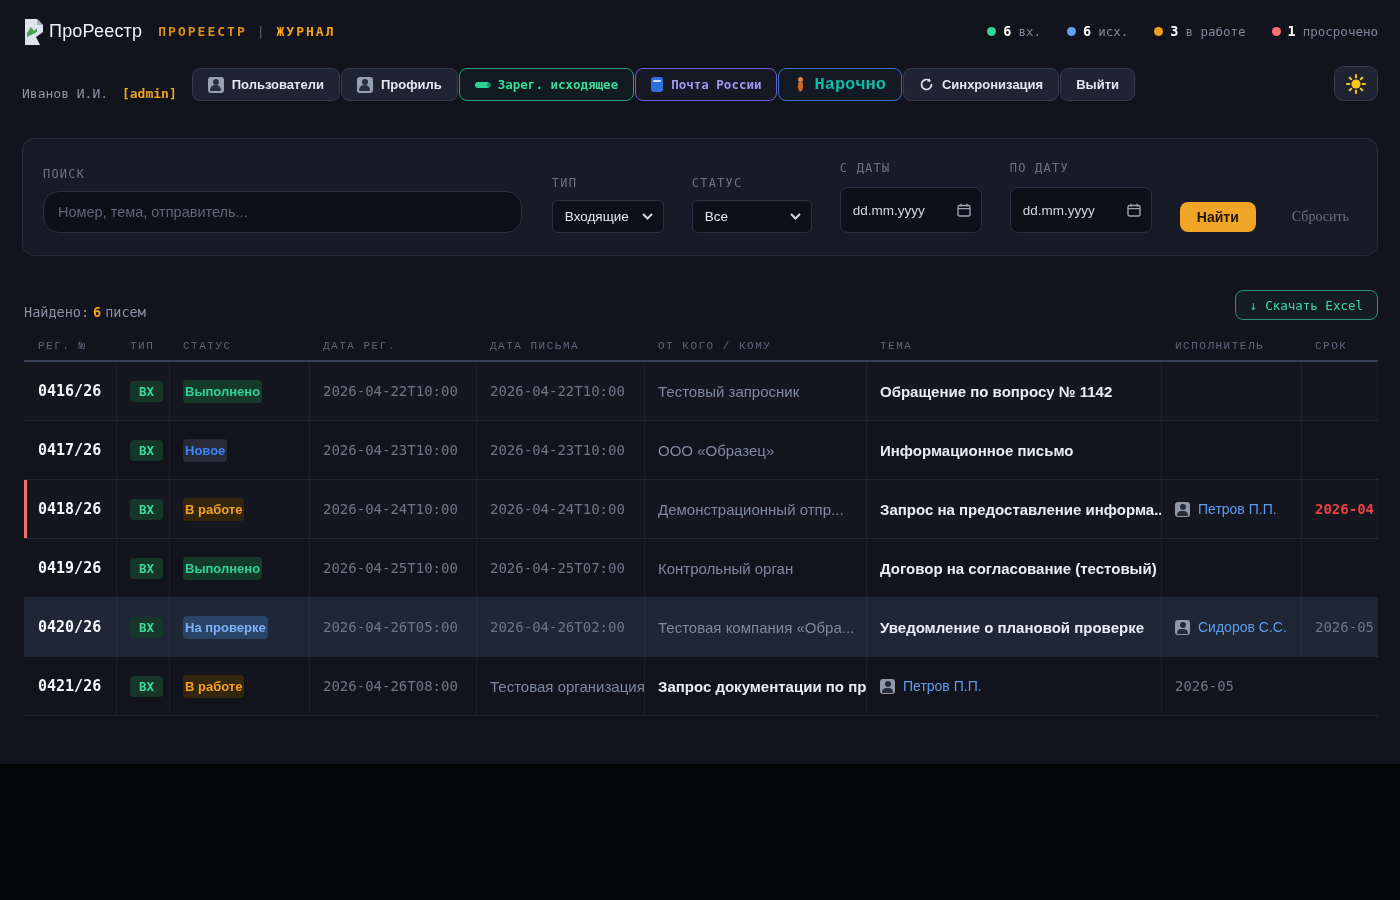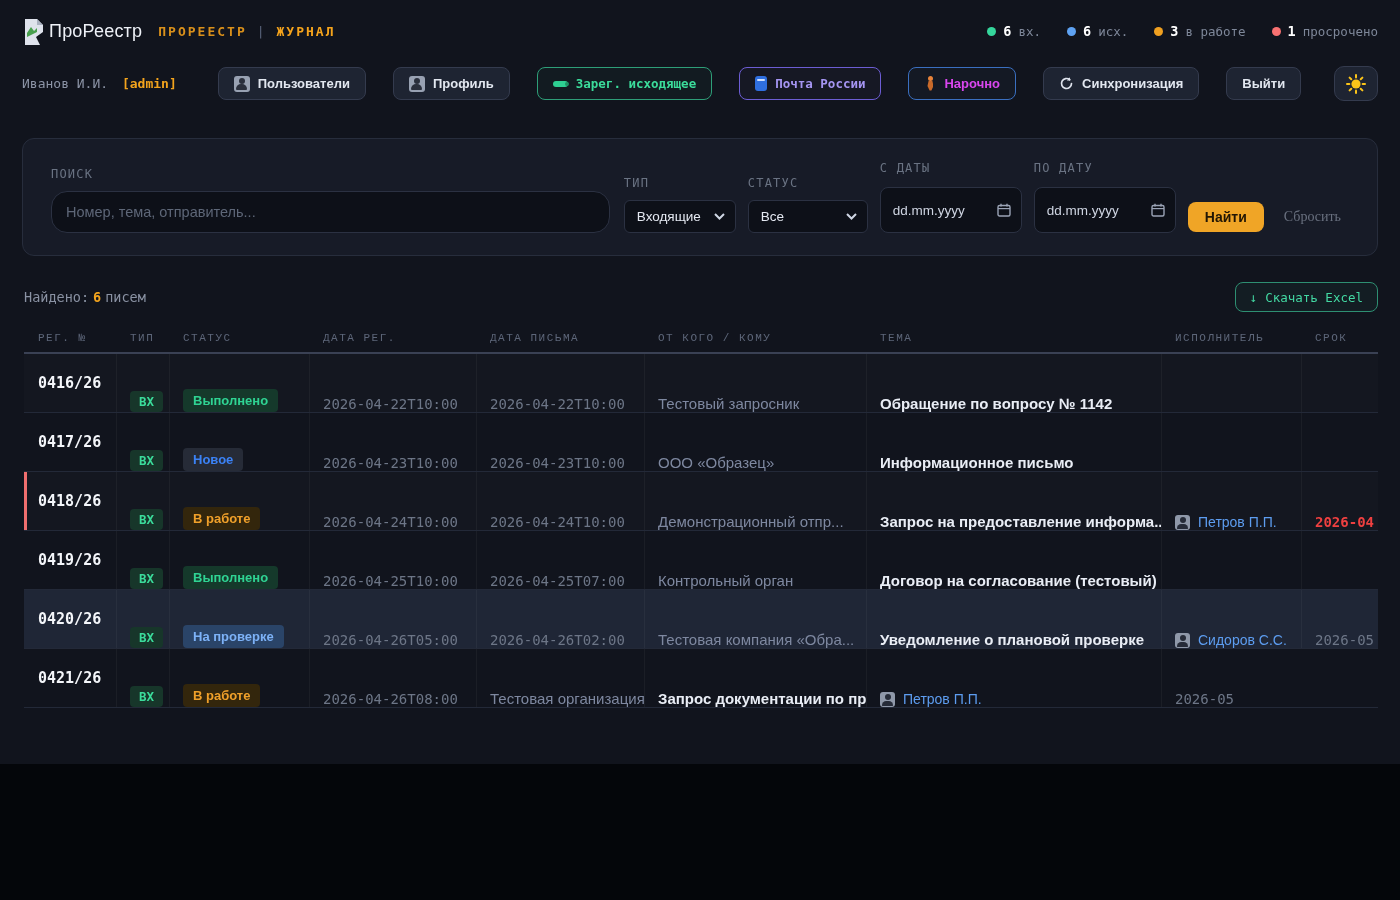--- a/index.html
+++ b/index.html
@@ -25,89 +25,89 @@
   .nav-sep{color:#59627a;margin:0 10px;font-weight:normal}
   .nav-journal{color:#f6a41c}
   .stats{display:flex;align-items:center;gap:26px;font-family:var(--mono);font-size:12.5px;color:var(--muted)}
   .stat{display:flex;align-items:center;gap:7px;white-space:nowrap}
   .dot{width:9px;height:9px;border-radius:50%;display:inline-block}
   .dot-green{background:var(--green)} .dot-blue{background:var(--blue)}
   .dot-orange{background:#f0a020} .dot-red{background:var(--red)}
   .stat b{color:#fff;font-size:13.5px}
 
   
-  .userbar{display:flex;align-items:center;gap:27px;padding:10px 22px 0 22px}
+  .userbar{display:flex;align-items:flex-end;gap:1px;padding:10px 22px 0 22px}
   .user-info{font-family:var(--mono);font-size:13px;margin-right:14px;white-space:nowrap}
   .user-name{color:#8c94a6}
   .user-role{color:var(--orange);font-weight:bold;margin-left:6px}
   .ubtn{display:inline-flex;align-items:center;gap:8px;height:33px;padding:0 15px;border-radius:8px;
         background:var(--btn);border:1px solid var(--btn-border);color:#e2e7f0;
         font-family:var(--sans);font-weight:bold;font-size:13px;cursor:pointer;white-space:nowrap}
   .ubtn.outline-green{background:rgba(53,214,156,.04);border-color:#2e9e78;color:#3bdc9b;font-family:var(--mono);font-weight:bold;font-size:12.5px}
   .ubtn.outline-purple{background:rgba(157,139,240,.04);border-color:#6c5dd3;color:#a595f2;font-family:var(--mono);font-weight:bold;font-size:12.5px}
-  .ubtn.outline-blue{background:rgba(94,162,242,.04);border-color:#3a6fc0;color:#d946ef;font-family:Liberation Sans, sans-serif;font-weight:bold;font-size:13px}
+  .ubtn.outline-blue{background:rgba(94,162,242,.04);border-color:#3a6fc0;color:#14b8a6;font-family:Liberation Mono, monospace;font-weight:bold;font-size:17px}
   .icon-person{width:16px;height:16px;border-radius:3px;background:#98a1b2;position:relative;flex:0 0 auto}
   .icon-person::before{content:"";position:absolute;left:5px;top:2.5px;width:6px;height:6px;border-radius:50%;background:#2a2f3c}
   .icon-person::after{content:"";position:absolute;left:2.5px;bottom:1.5px;width:11px;height:6px;border-radius:5px 5px 1px 1px;background:#2a2f3c}
   .icon-pen{width:15px;height:6px;border-radius:3px;background:#2ecf92;position:relative;flex:0 0 auto}
   .icon-pen::after{content:"";position:absolute;right:-1px;top:1px;width:4px;height:4px;border-radius:2px;background:#1d8f63}
   .icon-postbox{width:12px;height:15px;border-radius:3px;background:#2f6fe0;position:relative;flex:0 0 auto}
   .icon-postbox::before{content:"";position:absolute;left:2px;top:3px;width:8px;height:2px;border-radius:1px;background:#cfe0ff}
   .icon-walker{width:12px;height:16px;position:relative;flex:0 0 auto}
   .icon-walker::before{content:"";position:absolute;left:4px;top:0;width:5px;height:5px;border-radius:50%;background:#e8833a}
   .icon-walker::after{content:"";position:absolute;left:3px;top:5px;width:6px;height:10px;background:#c96a2a;clip-path:polygon(20% 0,80% 0,100% 55%,65% 100%,35% 100%,0 55%)}
   .theme-btn{margin-left:auto;width:44px;height:35px;border-radius:10px;background:var(--btn);
              border:1px solid var(--btn-border);display:flex;align-items:center;justify-content:center;cursor:pointer}
 
   
   .filter-panel{margin:37px 22px 0 22px;background:var(--panel);border:1px solid var(--border);
-                border-radius:12px;padding:22px 28px;display:flex;align-items:flex-end;gap:12px}
+                border-radius:12px;padding:22px 20px;display:flex;align-items:flex-end;gap:28px}
   .fgroup{display:flex;flex-direction:column}
   .fgroup.grow{flex:1;min-width:0;margin-right:2px}
   .flabel{font-family:var(--mono);font-size:12px;letter-spacing:1.2px;color:#6a7383;margin-bottom:10px}
   .search-input{height:42px;width:100%;background:#0d1018;border:1px solid #2b3142;border-radius:16px;
                 padding:0 14px;color:#dfe4ee;font-family:var(--sans);font-size:14.5px;outline:none}
   .search-input::placeholder{color:#5e6778}
   .select{height:33px;background:#0d1018;border:1px solid #2b3142;border-radius:6px;display:flex;
           align-items:center;justify-content:space-between;gap:10px;padding:0 10px 0 12px;
           font-size:13.5px;color:#e4e8f1;cursor:pointer;white-space:nowrap}
   .sel-type{width:112px}.sel-status{width:120px}
   .datebox{height:46px;width:142px;background:#0d1018;border:1px solid #2b3142;border-radius:8px;
            display:flex;align-items:center;justify-content:space-between;padding:0 10px 0 12px;
            font-size:13.5px;color:#cfd5e2;cursor:text}
   .date-label-up{margin-bottom:12px}
   .find-btn{height:30px;padding:0 17px;border:none;border-radius:8px;background:#f0a526;color:#221604;
             font-family:var(--sans);font-weight:bold;font-size:14px;cursor:pointer;margin-bottom:1px}
   .reset-btn{height:30px;background:none;border:none;color:#69707f;font-family:Liberation Serif, serif;
              font-size:14px;cursor:pointer;padding:0 8px;margin-bottom:1px}
 
   
-  .results-bar{margin:26px 22px 0 24px;display:flex;align-items:center;justify-content:space-between}
+  .results-bar{margin:34px 22px 0 24px;display:flex;align-items:flex-end;justify-content:space-between}
   .found{font-family:var(--mono);font-size:13.5px;color:#8a92a3}
   .found b{color:var(--orange);margin:0 4px}
   .export-btn{display:inline-flex;align-items:center;gap:8px;height:30px;padding:0 14px;border-radius:8px;
               background:rgba(53,214,156,.05);border:1px solid #2e8f72;color:#43d9a3;
               font-family:var(--mono);font-size:12.5px;cursor:pointer}
 
   
   .table{margin:12px 22px 0 24px}
   .tgrid{display:grid;grid-template-columns:92px 53px 140px 167px 168px 222px 295px 140px minmax(0,1fr);align-items:center}
   .thead{height:30px;border-bottom:2px solid #3a4154}
   .hc{font-family:Liberation Mono, monospace;font-size:11px;letter-spacing:1.5px;color:#5d6679;padding-left:14px;white-space:nowrap;overflow:hidden}
   .trow{height:59px;border-bottom:1px solid #232938;position:relative;cursor:pointer}
   .trow.odd{background:rgba(255,255,255,.015)}
   .trow.highlight{background:#1f2636}
   .trow.overdue::before{content:"";position:absolute;left:0;top:0;bottom:0;width:3px;background:#ef6e6e}
   .c{padding-left:14px;white-space:nowrap;overflow:hidden}
-  .trow .c + .c{box-shadow:inset 1px 0 0 rgba(255,255,255,.045);height:100%;display:flex;align-items:flex-end}
+  .trow .c + .c{box-shadow:inset 1px 0 0 rgba(255,255,255,.045);height:100%;display:flex;align-items:center}
   .trow .c:first-child{height:100%;display:flex;align-items:center}
   .reg{font-family:var(--mono);font-weight:bold;font-size:15px;color:#f4f6fa}
   .badge-vx{font-family:var(--mono);font-weight:bold;font-size:12.5px;color:#3bdc9b;background:#17362a;
             border-radius:4px;padding:3px 9px}
-  .badge{font-family:var(--sans);font-weight:bold;font-size:13px;border-radius:4px;padding:4px 10px}
+  .badge{font-family:var(--sans);font-weight:bold;font-size:13px;border-radius:4px;padding:4px 2px}
   .st-done{color:#2fd393;background:#15392b}
   .st-new{color:#3b82f6;background:#262b37}
   .st-work{color:#f0a02a;background:#33260c}
   .st-review{color:#7db2f7;background:#2a4468}
   .date{font-family:var(--mono);font-size:14px;color:#6d7687}
   .from{font-size:15px;color:#7e88a0}
   .subject{font-size:15px;font-weight:bold;color:#e9edf5}
   .exec{gap:8px}
   .person-mini{width:15px;height:15px;border-radius:3px;background:#8f98a9;position:relative;flex:0 0 auto}
   .person-mini::before{content:"";position:absolute;left:4.5px;top:2px;width:6px;height:6px;border-radius:50%;background:#262b38}

